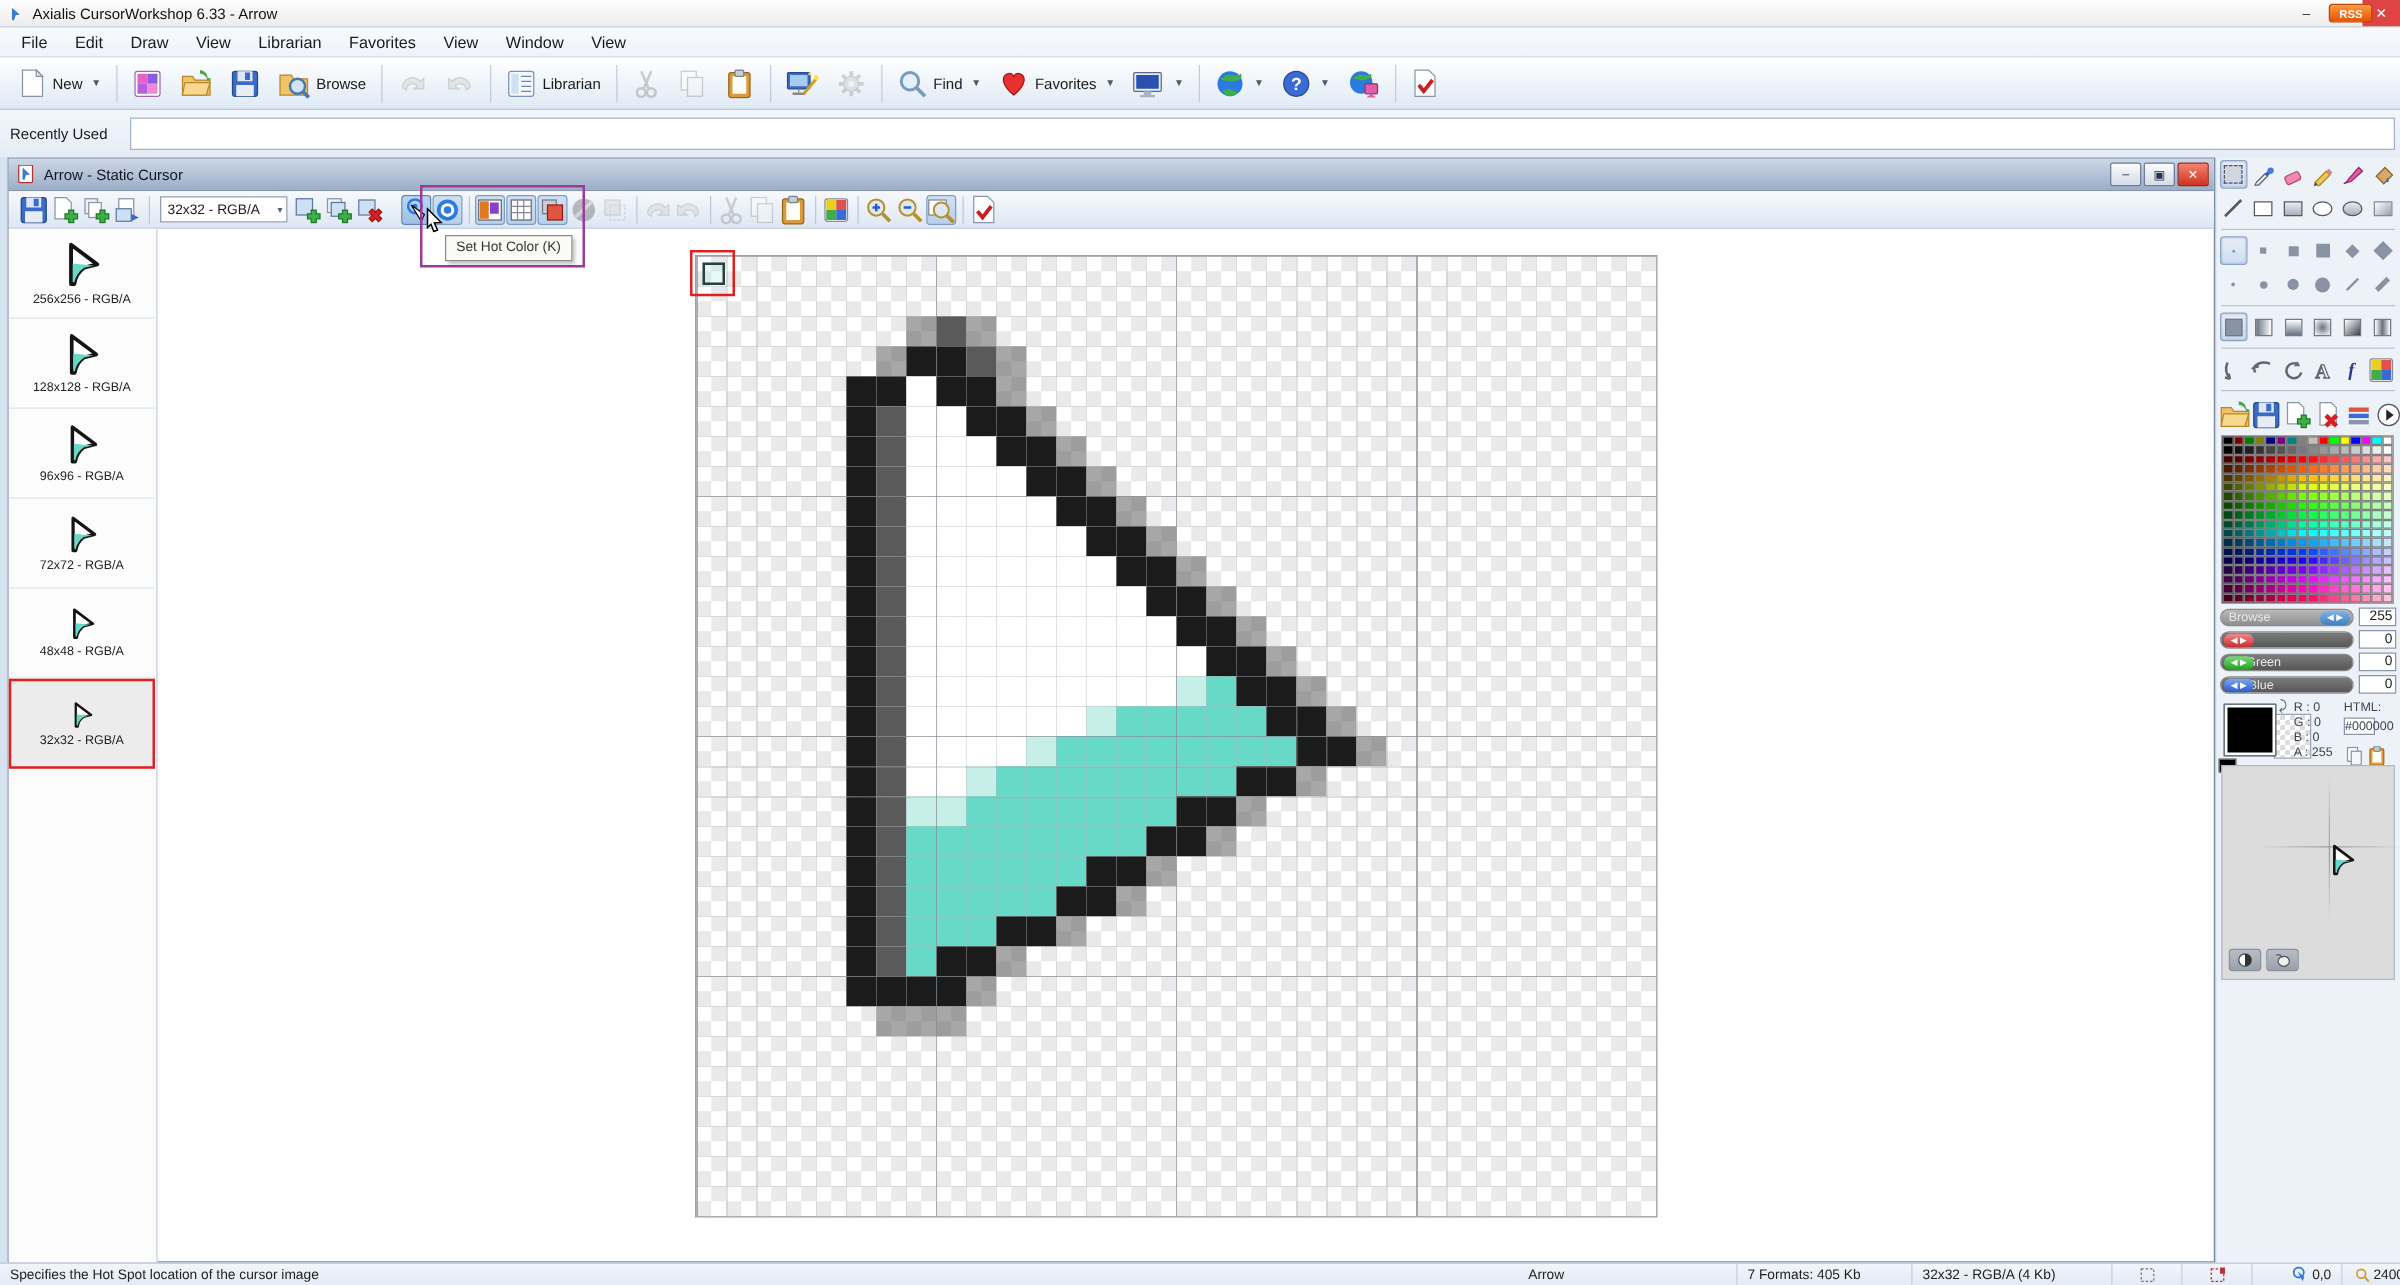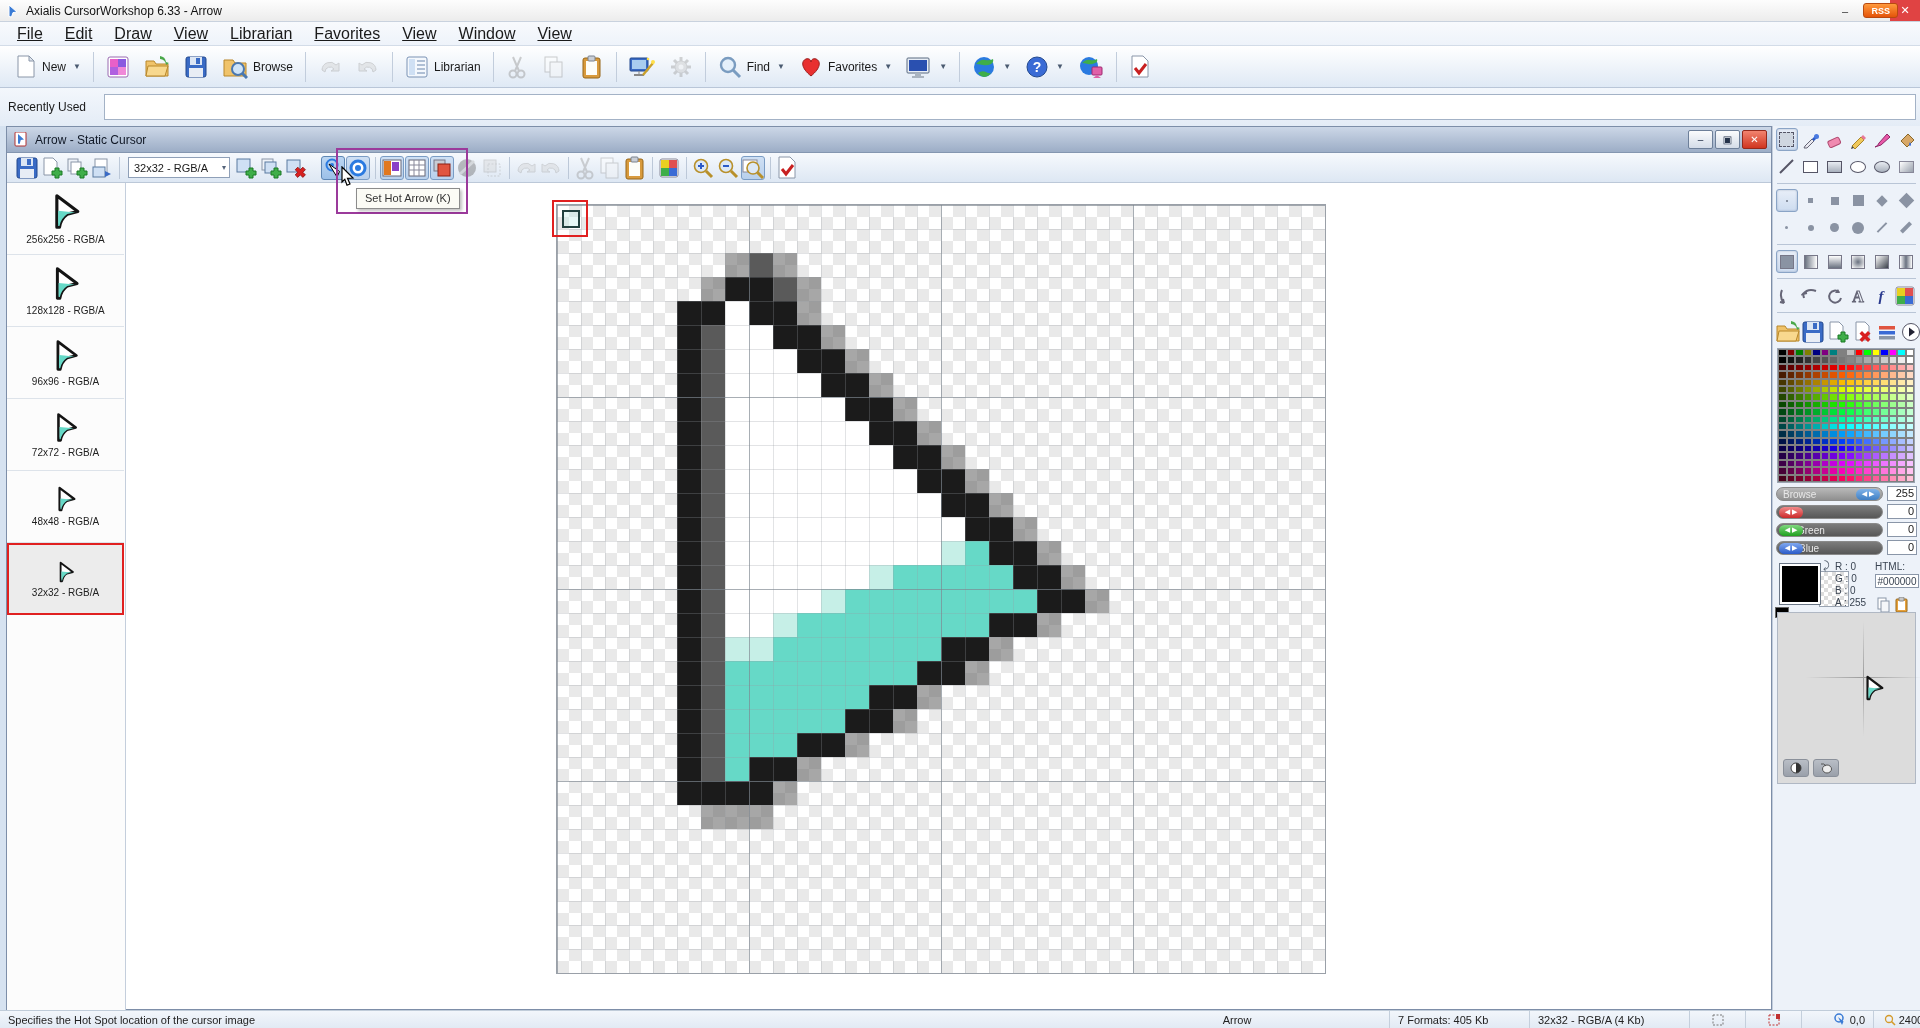--- a/index.html
+++ b/index.html
@@ -15,21 +15,21 @@
   #titlebar .app-icon { margin:0 6px 0 6px; }
   #titlebar .title { font-size:12px; color:#111; }
   .caption-buttons { position:absolute; right:0; top:0; height:21px; display:flex; }
   .caption-btn { width:30px; height:21px; display:flex; align-items:center; justify-content:center;
     font-size:11px; color:#333; }
   .caption-btn.close { background:#e04343; color:#fff; }
 
   #menubar { position:absolute; left:0; top:22px; width:1920px; height:24px;
     background:linear-gradient(#f8fafd,#eef3fa); border-bottom:1px solid #d3dce8;
     display:flex; align-items:center; padding-left:6px; }
-  .menu-item { padding:3px 11px; font-size:16px; color:#1a1a1a;text-decoration:underline; }
+  .menu-item { padding:3px 11px; font-size:13px; color:#1a1a1a; }
   #rss-badge { position:absolute; right:22px; top:3px; height:15px; padding:1px 7px;
     background:linear-gradient(#ff9a3c,#e4540a); border:1px solid #b84a10; border-radius:3px;
     color:#fff; font-size:9px; font-weight:bold; line-height:12px; }
 
   
   #main-toolbar { position:absolute; left:0; top:46px; width:1920px; height:42px;
     background:linear-gradient(#ffffff,#dfe9f5); border-bottom:1px solid #b9c6d8;
     display:flex; align-items:center; padding-left:8px; }
   .tb-group { display:flex; align-items:center; height:36px; }
   .tb-sep { width:1px; height:30px; background:#c2cddc; margin:0 5px; }
@@ -146,21 +146,21 @@
     background-image:linear-gradient(45deg,#ddd 25%,transparent 25%,transparent 75%,#ddd 75%),
       linear-gradient(45deg,#ddd 25%,transparent 25%,transparent 75%,#ddd 75%);
     background-size:8px 8px; background-position:0 0,4px 4px; border:1px solid #9aa4b2; }
   #swatch-front { position:absolute; left:6px; top:2px; width:42px; height:42px;
     border:1px solid #6a7686; background:#000; box-shadow:inset 0 0 0 2px #fff; }
   #swatch-small { position:absolute; left:2px; top:46px; width:14px; height:11px; background:#000;
     border:1px solid #666; }
   #swap-arrow { position:absolute; left:50px; top:-2px; font-size:11px; color:#55606e; }
   .rgb-lines { position:absolute; left:62px; top:0; font-size:10px; color:#3a4452; line-height:12px; }
   .html-block { position:absolute; left:102px; top:0; font-size:10px; color:#3a4452; }
-  #hex-box { width:44px; height:14px; background:#fff; border:1px solid #8a96a8;
+  #hex-box { width:25px; height:14px; background:#fff; border:1px solid #8a96a8;
     font-size:10px; text-align:center; line-height:13px; margin-top:2px; }
   .mini-btns { position:absolute; left:104px; top:36px; display:flex; gap:4px; }
 
   #preview-box { position:absolute; left:4px; top:486px; width:139px; height:172px;
     background:#dcdcdc; border:1px solid #b0b8c4; }
   .cross-v { position:absolute; left:85px; top:8px; width:1px; height:116px;
     background:linear-gradient(transparent,#9a9a9a,transparent); }
   .cross-h { position:absolute; left:28px; top:64px; width:116px; height:1px;
     background:linear-gradient(90deg,transparent,#9a9a9a,transparent); }
   .preview-btn { position:absolute; width:26px; height:18px; border-radius:3px;
@@ -999,21 +999,21 @@
         <div class="px" style="left: 168px; top: 600px; background: rgba(95, 95, 95, 0.55);"></div>
         <div class="px" style="left: 192px; top: 600px; background: rgba(95, 95, 95, 0.55);"></div>
       </div>
     <div id="grid-overlay"></div>
     <div id="hotspot-marker">
       <div id="hotspot-cell"></div>
     </div>
   </div>
 
   <div id="purple-box"></div>
-  <div id="tooltip">Set Hot Arrow (K)</div>
+  <div id="tooltip">Set Hot Color (K)</div>
   <div id="mouse-cursor">
     <svg width="18" height="20" viewBox="0 0 18 20">
         <path d="M2,1 L13,12 L7.5,12.3 L10,18 L7,19.2 L4.8,13.4 L2,16 Z" fill="#fff" stroke="#000" stroke-width="1.2"></path>
       </svg>
   </div>
 
   <div id="right-panel">
     <div id="tools-area">
         <div class="tool-row">
           <div class="tool-btn selected">

